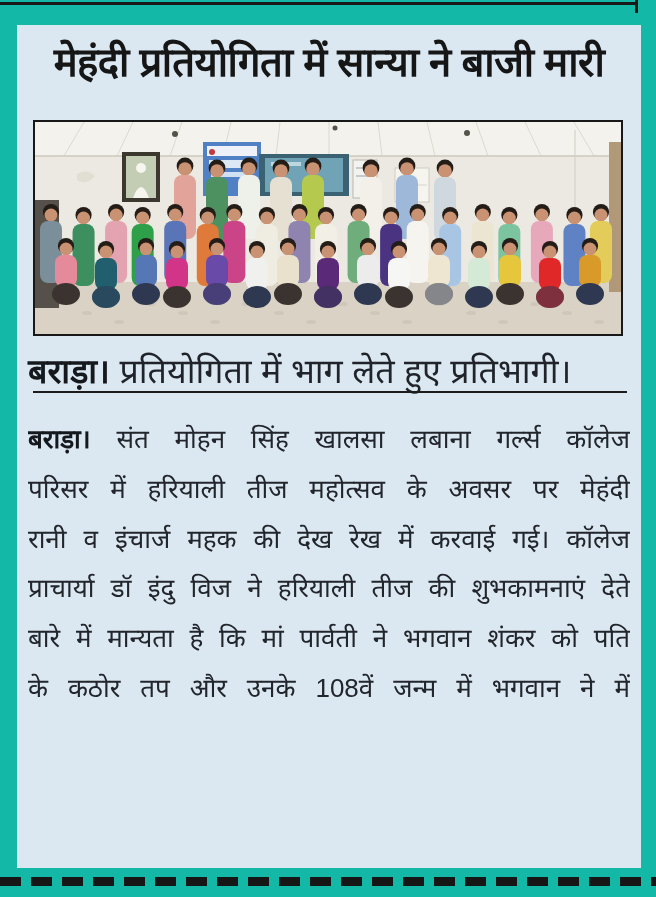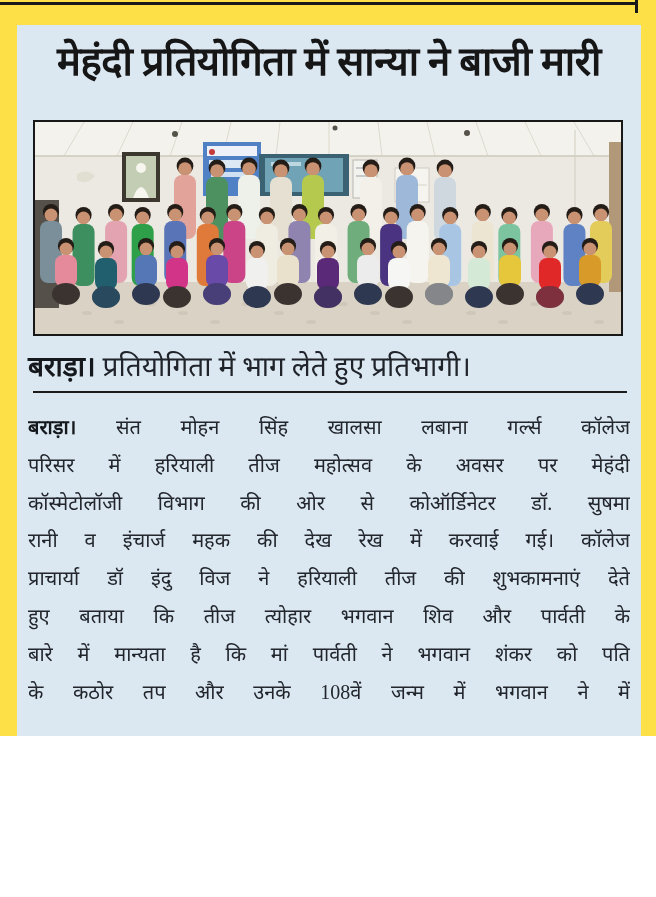--- a/index.html
+++ b/index.html
@@ -1,43 +1,43 @@
 <!DOCTYPE html>
 <html><head>
 <meta charset="utf-8">
 <style>
   html,body{margin:0;padding:0;}
   .page{
-    position:relative;width:656px;height:736px;background:#fde047;overflow:hidden;
-    font-family:Liberation Serif, serif;
+    position:relative;width:656px;height:897px;background:#14b8a6;overflow:hidden;
+    font-family:Liberation Sans, sans-serif;
   }
   .top-rule{position:absolute;left:0;top:2px;width:638px;height:3px;background:#191919;}
   .top-rule-tick{position:absolute;left:635px;top:0;width:3px;height:13px;background:#191919;}
   .panel{position:absolute;left:17px;top:25px;width:624px;height:843px;background:#dbe8f2;}
   .headline{
     margin:10px 6px 0 6px;text-align:center;
     font-size:40px;font-weight:700;color:#161616;line-height:1.35;
     white-space:nowrap;overflow:hidden;letter-spacing:-0.5px;
   }
   .photo-wrap{
     position:absolute;left:16px;top:95px;width:590px;height:216px;
     border:2px solid #181818;box-sizing:border-box;background:#ece9e2;
   }
   .photo-wrap svg{display:block;width:100%;height:100%;}
   .caption{
     position:absolute;left:11px;top:324px;width:600px;
-    font-size:28px;color:#20242a;line-height:1.3;
+    font-size:34px;color:#20242a;line-height:1.3;
   }
   .caption b{font-weight:700;color:#15181c;}
   .cap-rule{position:absolute;left:16px;top:366px;width:594px;height:2px;background:#1c1c1c;}
   .body-block{position:absolute;left:11px;top:384px;width:602px;}
   .body-line{
-    font-size:20px;line-height:37.8px;color:#22262c;
+    font-size:26px;line-height:37.8px;color:#22262c;
     text-align:justify;text-align-last:justify;
-    overflow:hidden;white-space:nowrap;
+    overflow:hidden;white-space:nowrap;margin-top:12px;
   }
   .body-line.last{text-align-last:left;}
   .body-line b{font-weight:700;color:#15181c;}
   .dashed-rule{
     position:absolute;left:0;top:877px;width:656px;height:9px;
     background:repeating-linear-gradient(90deg,#161616 0 21px,rgba(0,0,0,0) 21px 31px);
   }
 </style>
 </head>
 <body>
@@ -263,24 +263,22 @@
 
     <div class="caption">
       <b>बराड़ा।</b><span> प्रतियोगिता में भाग लेते हुए प्रतिभागी।</span>
     </div>
 
     <div class="cap-rule"></div>
 
     <div class="body-block">
         <div class="body-line"><b>बराड़ा। </b>संत मोहन सिंह खालसा लबाना गर्ल्स कॉलेज</div>
         <div class="body-line">परिसर में हरियाली तीज महोत्सव के अवसर पर मेहंदी</div>
-        <div class="body-line">कॉस्मेटोलॉजी विभाग की ओर से कोऑर्डिनेटर डॉ. सुषमा</div>
         <div class="body-line">रानी व इंचार्ज महक की देख रेख में करवाई गई। कॉलेज</div>
         <div class="body-line">प्राचार्या डॉ इंदु विज ने हरियाली तीज की शुभकामनाएं देते</div>
-        <div class="body-line">हुए बताया कि तीज त्योहार भगवान शिव और पार्वती के</div>
         <div class="body-line">बारे में मान्यता है कि मां पार्वती ने भगवान शंकर को पति</div>
         <div class="body-line">के कठोर तप और उनके 108वें जन्म में भगवान ने में</div>
       </div>
 
   </div>
 
   <div class="dashed-rule"></div>
 
 </div>
 

